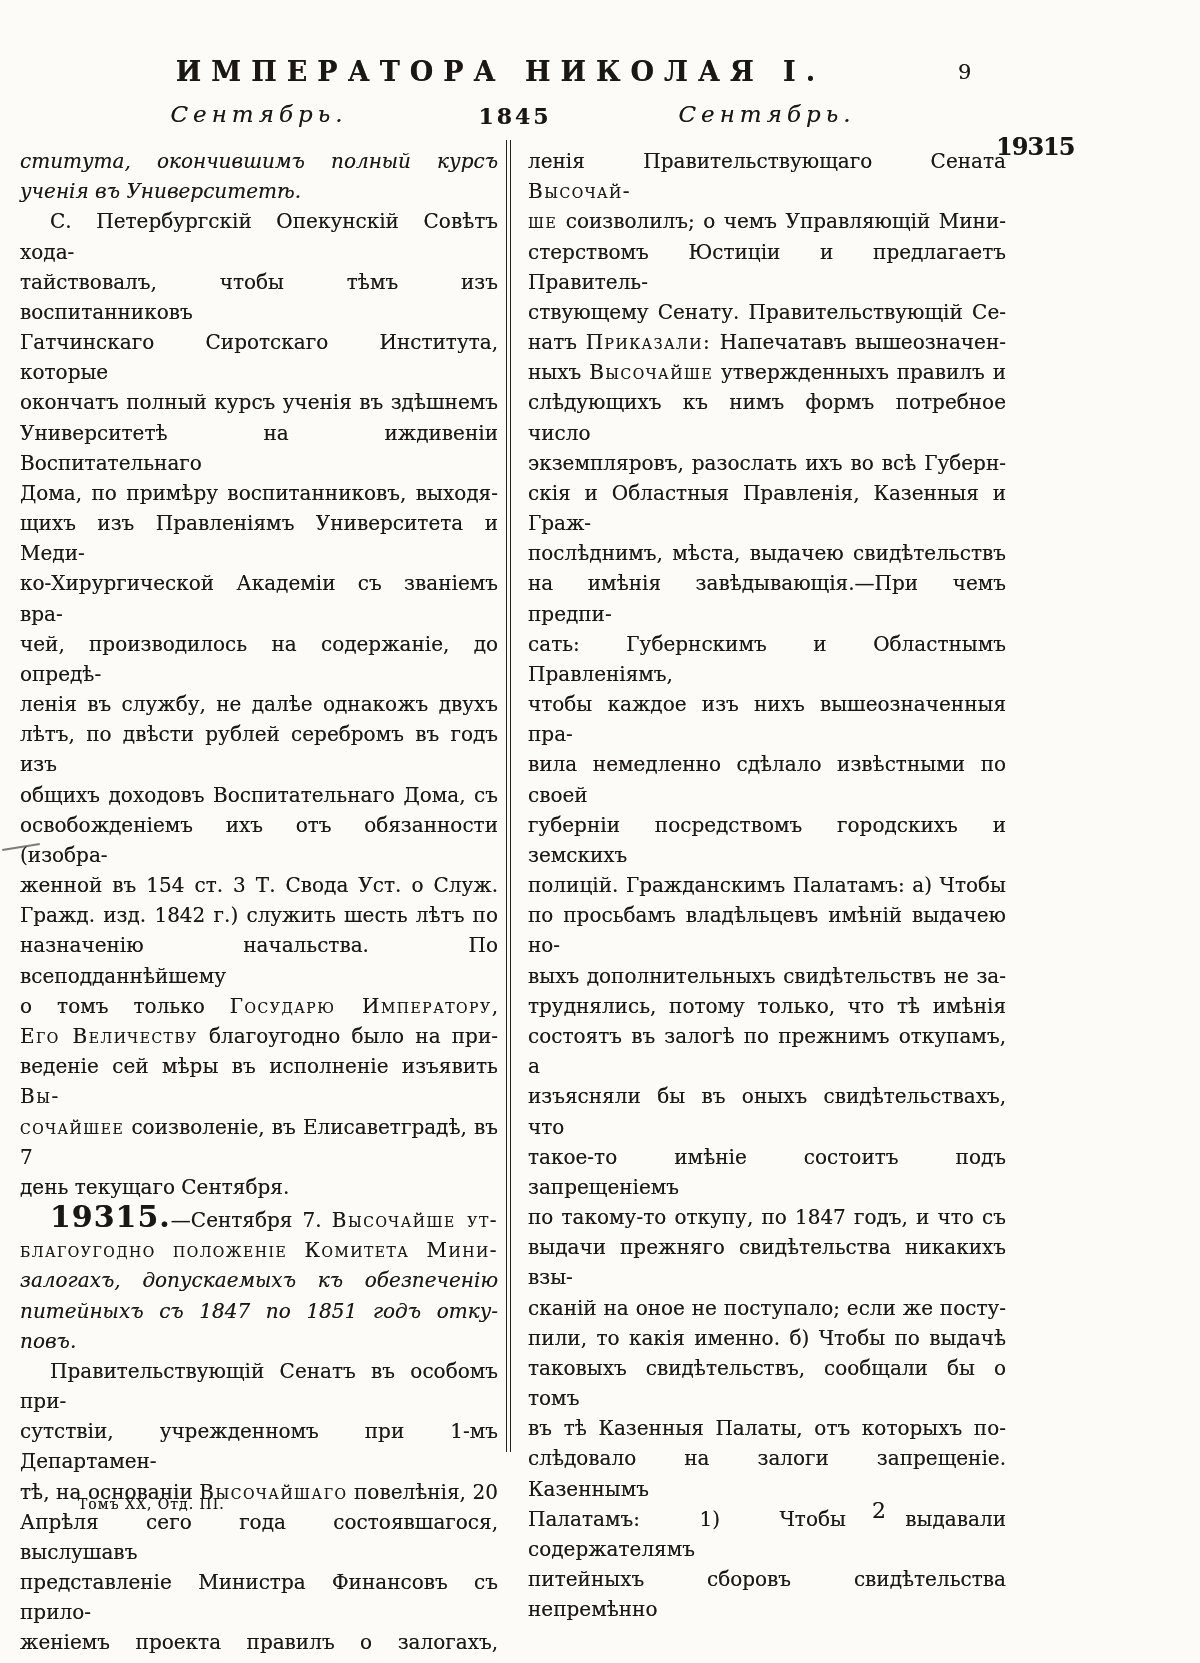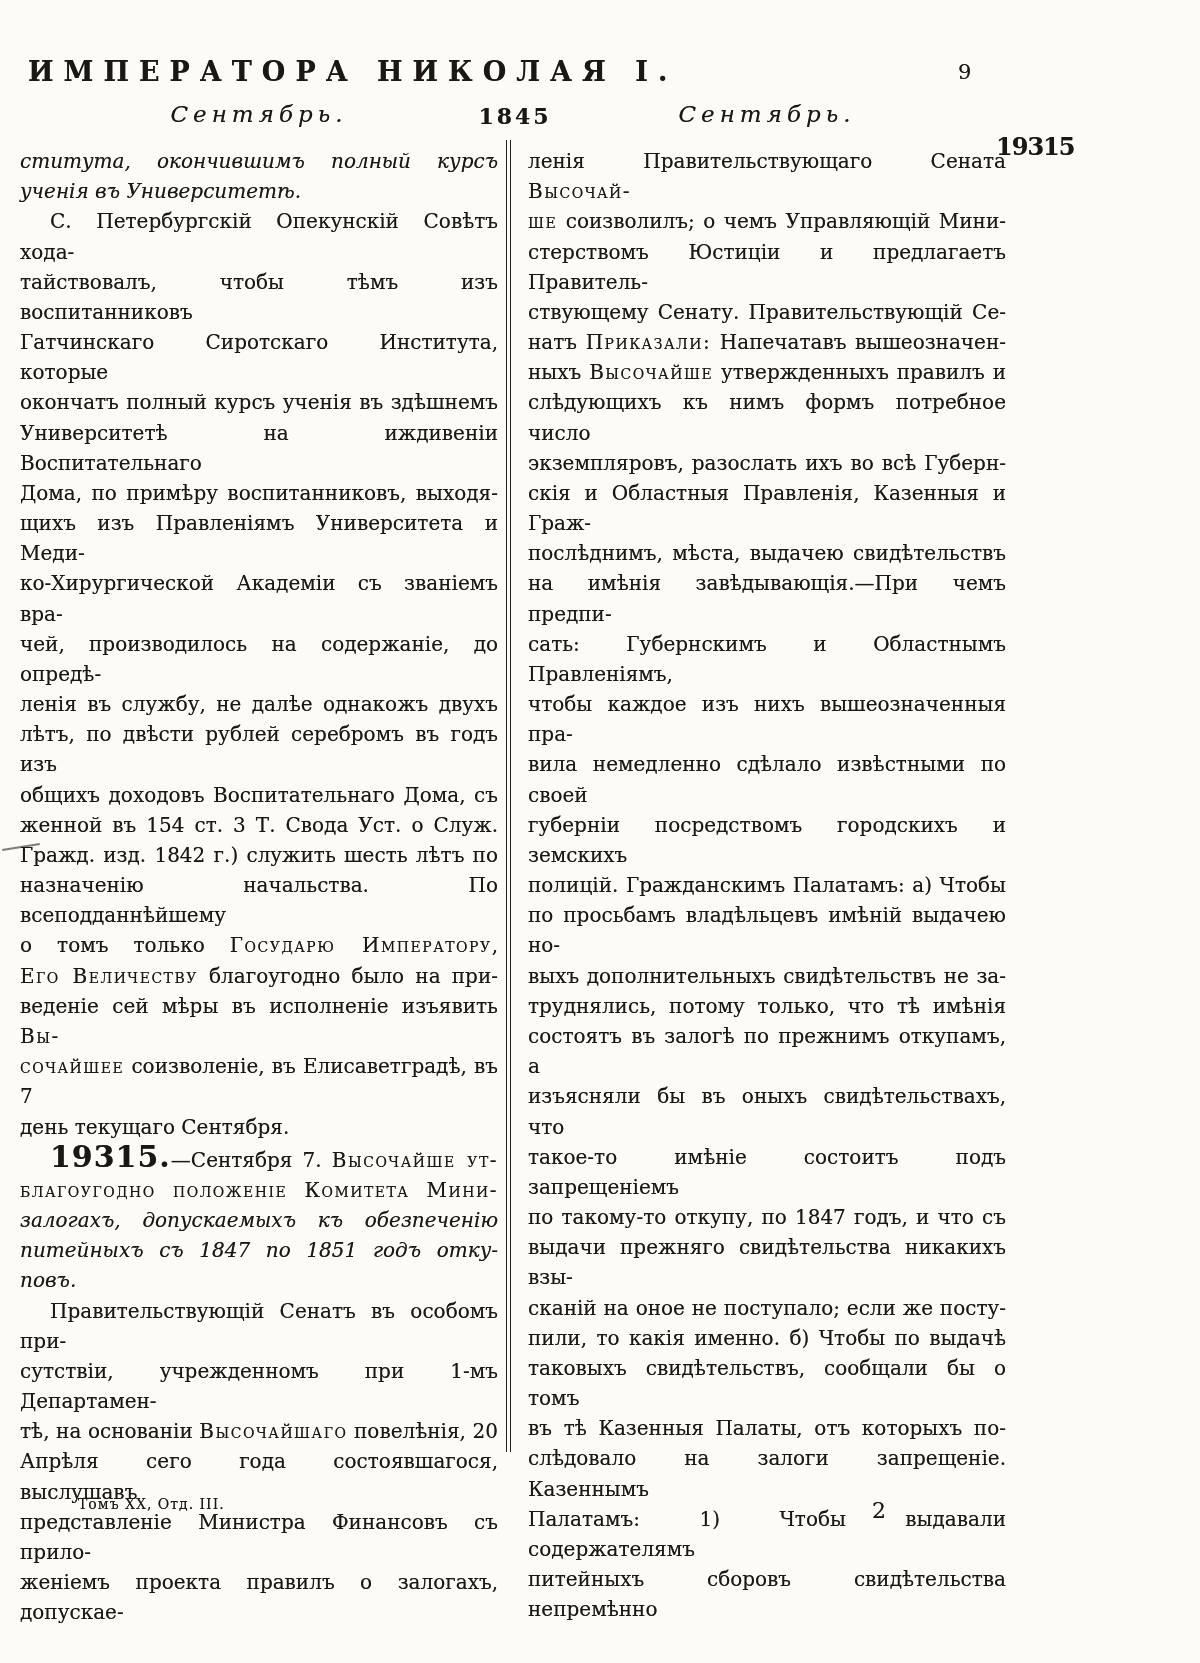--- a/index.html
+++ b/index.html
@@ -1,20 +1,20 @@
 <!DOCTYPE html>
 <html><head>
 <meta charset="utf-8">
 <style>
   html,body{margin:0;padding:0;}
   body{width:1200px;height:1663px;background:#f4f2ec;font-family:"DejaVu Serif","Liberation Serif",serif;}
   #page{position:relative;width:1200px;height:1663px;background:#fcfbf7;color:#1b1713;overflow:hidden;
         text-shadow:0 0 .5px rgba(20,15,5,.55);}
   
-  .header-title{position:absolute;top:56px;left:28px;width:985px;text-align:left;
+  .header-title{position:absolute;top:56px;left:8px;width:985px;text-align:center;
         font-size:27px;font-weight:bold;letter-spacing:10px;white-space:nowrap;}
   .page-number{position:absolute;top:60px;left:958px;font-size:21px;}
   .month{position:absolute;top:101px;font-style:italic;font-size:23px;letter-spacing:5px;text-align:center;}
   .month-left{left:20px;width:478px;}
   .year-center{position:absolute;top:103px;left:430px;width:170px;text-align:center;
         font-size:22px;font-weight:bold;letter-spacing:3px;}
   .month-right{left:528px;width:478px;}
   
   .margin-law-number{position:absolute;top:132px;left:996px;font-size:24px;font-weight:bold;
         letter-spacing:-1px;font-family:"DejaVu Serif",serif;}
@@ -61,20 +61,21 @@
       <div class="line">Гатчинскаго Сиротскаго Института, которые</div>
       <div class="line">окончатъ полный курсъ ученія въ здѣшнемъ</div>
       <div class="line">Университетѣ на иждивеніи Воспитательнаго</div>
       <div class="line">Дома, по примѣру воспитанниковъ, выходя-</div>
       <div class="line">щихъ изъ Правленіямъ Университета и Меди-</div>
       <div class="line">ко-Хирургической Академіи съ званіемъ вра-</div>
       <div class="line">чей, производилось на содержаніе, до опредѣ-</div>
       <div class="line">ленія въ службу, не далѣе однакожъ двухъ</div>
       <div class="line">лѣтъ, по двѣсти рублей серебромъ въ годъ изъ</div>
       <div class="line">общихъ доходовъ Воспитательнаго Дома, съ</div>
+      <div class="line">освобожденіемъ ихъ отъ обязанности (изобра-</div>
       <div class="line">женной въ 154 ст. 3 Т. Свода Уст. о Служ.</div>
       <div class="line">Гражд. изд. 1842 г.) служить шесть лѣтъ по</div>
       <div class="line">назначенію начальства. По всеподданнѣйшему</div>
       <div class="line"><span>о томъ только </span><span class="run-sc">Государю Императору</span><span>,</span></div>
       <div class="line"><span class="run-sc">Его Величеству</span><span> благоугодно было на при-</span></div>
       <div class="line"><span>веденіе сей мѣры въ исполненіе изъявить </span><span class="run-sc">Вы-</span></div>
       <div class="line"><span class="run-sc">сочайшее</span><span> соизволеніе, въ Елисаветградѣ, въ 7</span></div>
       <div class="line last">день текущаго Сентября.</div>
       <div class="line indent"><span class="run-b">19315.</span><span>—Сентября 7. </span><span class="run-sc">Высочайше ут-</span></div>
       <div class="line"><span class="run-sc">благоугодно положеніе Комитета Мини-</span></div>

